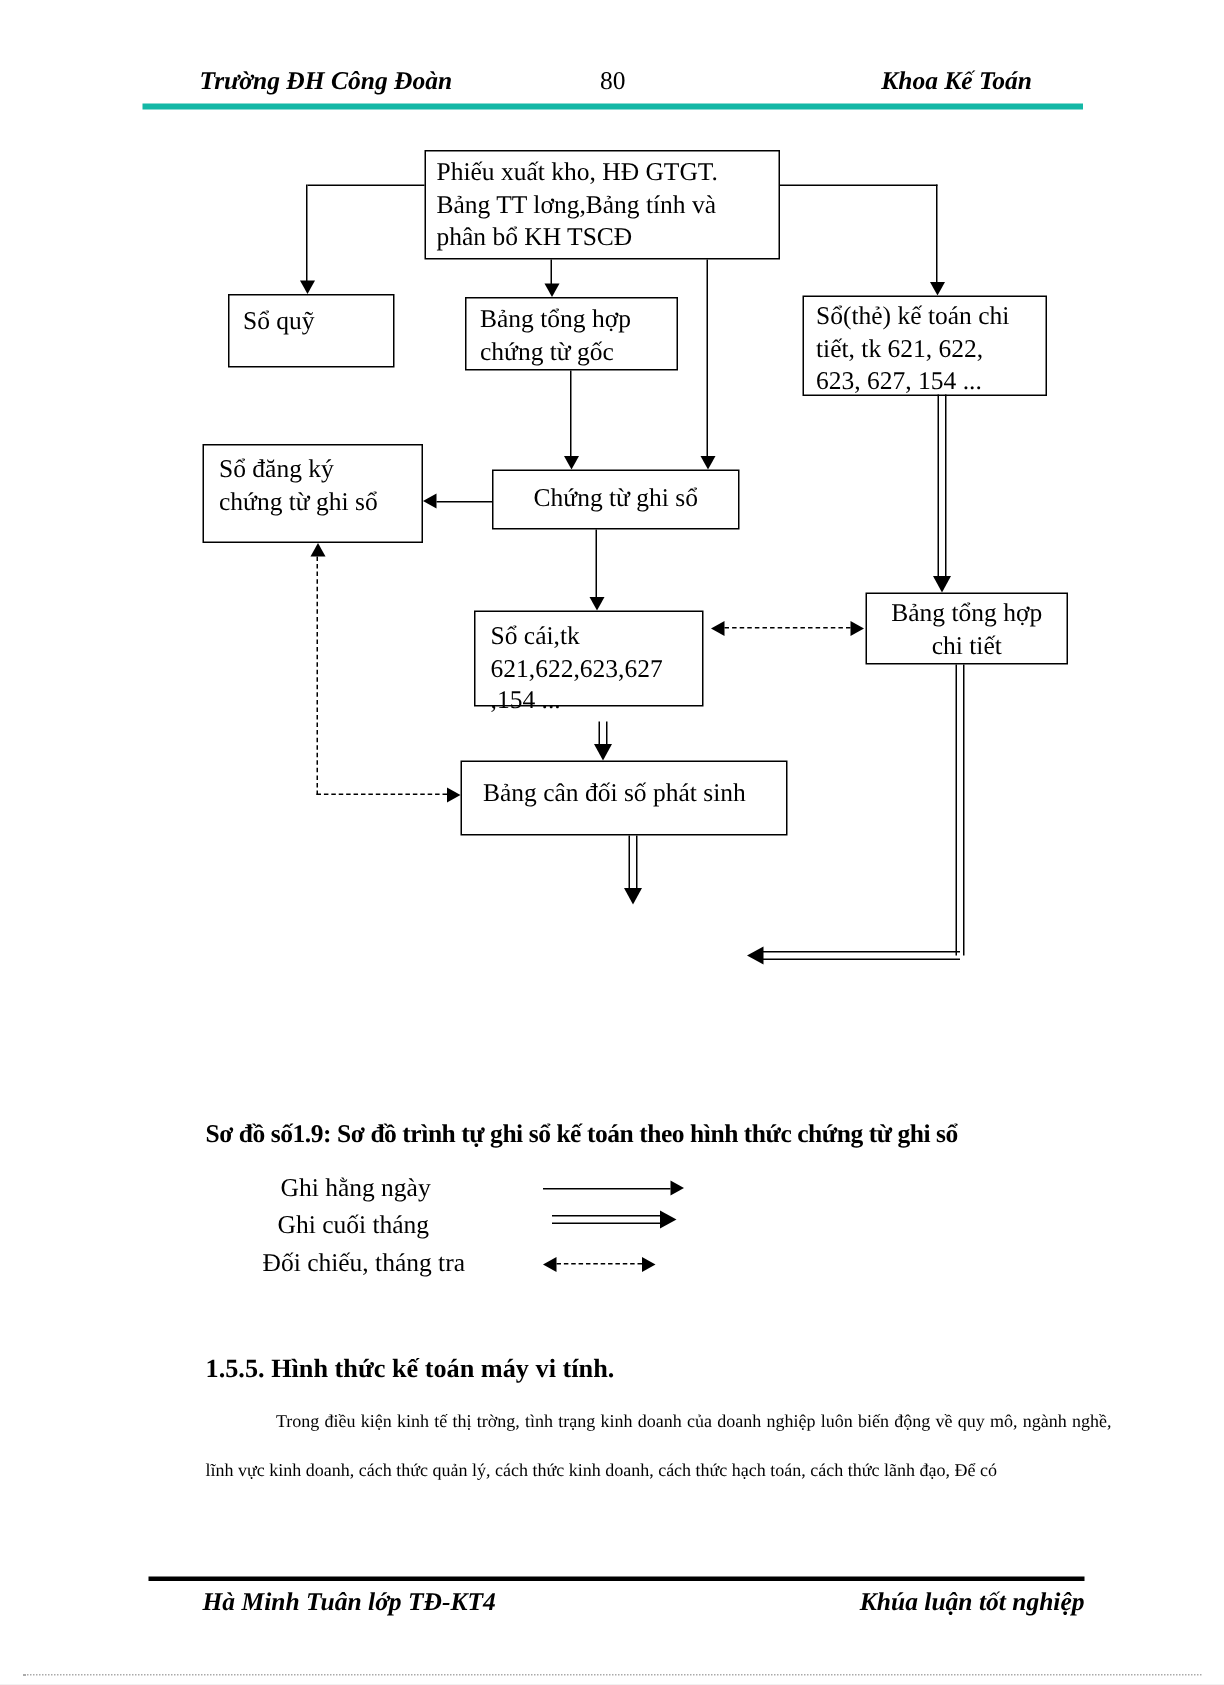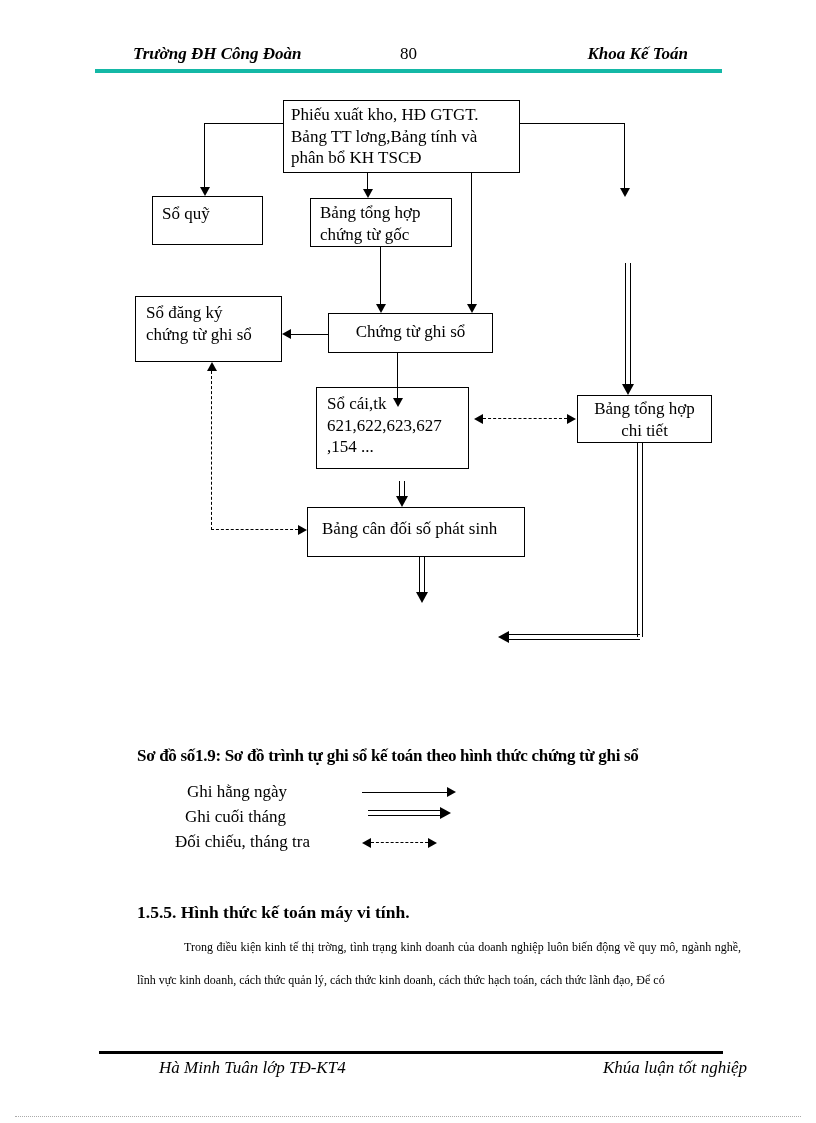--- a/index.html
+++ b/index.html
@@ -7,21 +7,21 @@
     position:relative;width:816px;height:1123px;margin:0 auto;background:#ffffff;
     font-family:"Liberation Serif","DejaVu Serif",serif;color:#000;overflow:hidden;
   }
   
   .hdr{position:absolute;left:95px;top:44px;width:627px;border-bottom:4px solid #14b8a6;padding-bottom:3px;}
   .hdr-row{position:relative;height:22px;font-size:17px;}
   .hdr-left{position:absolute;left:38px;top:0;font-style:italic;font-weight:bold;}
   .hdr-center{position:absolute;left:50%;transform:translateX(-50%);top:0;}
   .hdr-right{position:absolute;right:34px;top:0;font-style:italic;font-weight:bold;}
   .ftr-rule{position:absolute;left:99px;top:1051px;width:624px;height:3px;background:#000;}
-  .ftr-row{position:absolute;left:135px;top:1058px;width:588px;font-size:17px;font-style:italic;font-weight:normal;margin-left:24px;}
+  .ftr-row{position:absolute;left:135px;top:1058px;width:588px;font-size:17px;font-style:italic;font-weight:bold;}
   .ftr-left{float:left;}
   .ftr-right{float:right;}
   .bottom-dots{position:absolute;left:15px;top:1116px;width:786px;border-top:1px dotted #aaa;}
   
   .fbox{
     position:absolute;border:1.5px solid #000;background:#fff;
     font-size:17px;line-height:21.5px;white-space:pre-line;box-sizing:border-box;
   }
   
   .ln-h{position:absolute;border-top:1.5px solid #000;}
@@ -55,24 +55,27 @@
       <span class="hdr-right">Khoa Kế Toán</span>
     </div>
   </div>
 
   <div class="fbox" style="left:283px;top:100px;width:237px;height:73px;padding:3px 4px 0 7px;">Phiếu xuất kho, HĐ GTGT.
 Bảng TT lơng,Bảng  tính và
 phân bổ KH TSCĐ</div>
   <div class="fbox" style="left:152px;top:196px;width:111px;height:49px;padding:6px 0 0 9px;">Sổ quỹ</div>
   <div class="fbox" style="left:310px;top:198px;width:142px;height:49px;padding:3px 0 0 9px;">Bảng tổng hợp
 chứng từ gốc</div>
+  <div class="fbox" style="left:535px;top:197px;width:163px;height:67px;padding:2px 0 0 8px;">Sổ(thẻ) kế toán chi
+tiết, tk 621, 622,
+623, 627, 154 ...</div>
   <div class="fbox" style="left:135px;top:296px;width:147px;height:66px;padding:5px 0 0 10px;">Sổ đăng ký
 chứng từ ghi sổ</div>
   <div class="fbox" style="left:328px;top:313px;width:165px;height:40px;padding:7px 0 0 0;text-align:center;">Chứng từ ghi sổ</div>
-  <div class="fbox" style="left:316px;top:387px;width:153px;height:82px;padding:5px 0 0 10px;">Sổ cái,tk
+  <div class="fbox" style="left:316px;top:407px;width:153px;height:64px;padding:5px 0 0 10px;">Sổ cái,tk
 621,622,623,627
 ,154 ...</div>
   <div class="fbox" style="left:577px;top:395px;width:135px;height:48px;padding:2px 0 0 0;text-align:center;">Bảng tổng hợp
 chi tiết</div>
   <div class="fbox" style="left:307px;top:507px;width:218px;height:50px;padding:10px 0 0 14px;">Bảng cân đối số phát sinh</div>
 
   <div class="ln-h" style="left:205px;top:123px;width:78px;"></div>
   <div class="ln-v" style="left:204px;top:123px;height:65px;"></div>
   <div class="arr-down" style="left:200px;top:187px;"></div>
 

